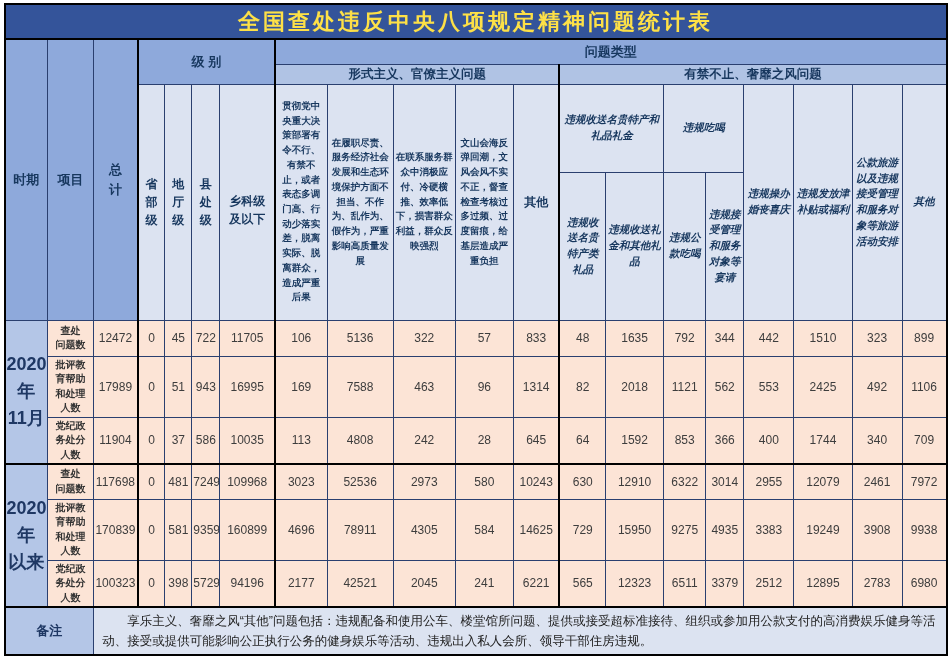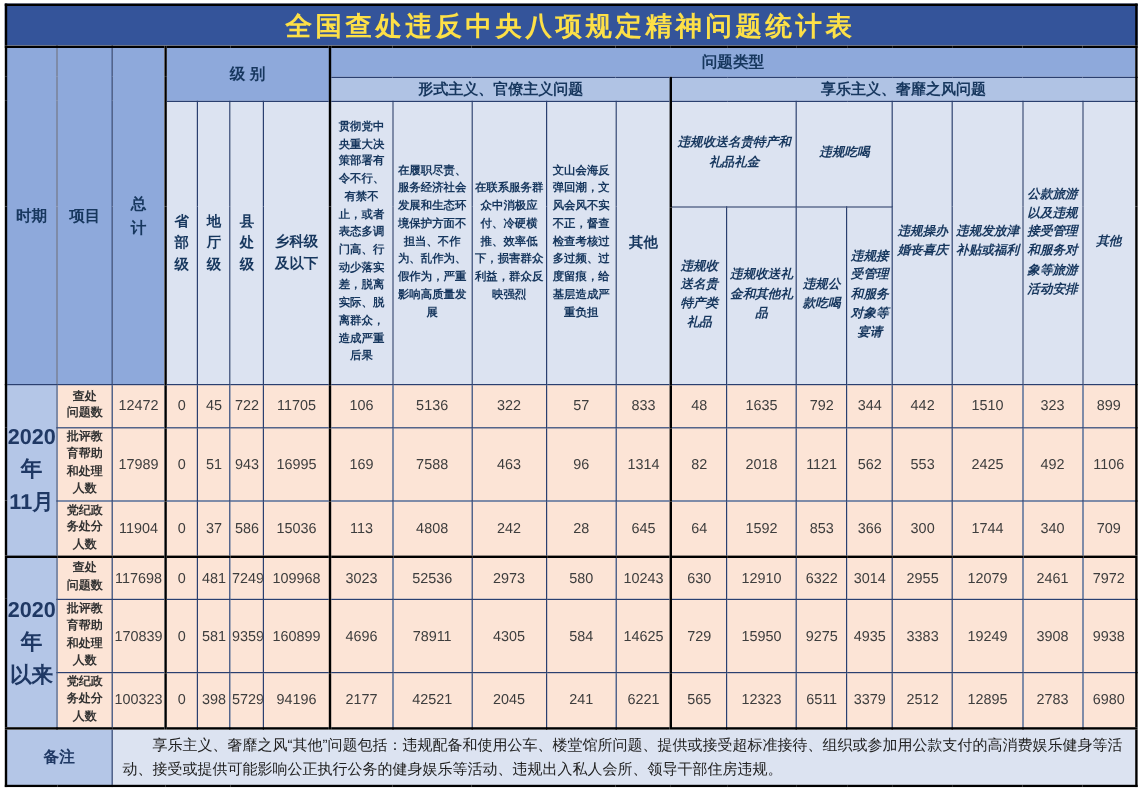--- a/index.html
+++ b/index.html
@@ -60,21 +60,21 @@
     <thead>
       <tr class="hA">
         <th class="hdr" rowspan="4">时期</th>
         <th class="hdr" rowspan="4">项目</th>
         <th class="hdr" rowspan="4"><span class="vstack">总计</span></th>
         <th class="hdr bl2" colspan="4" rowspan="2">级 别</th>
         <th class="hdr bl2" colspan="13">问题类型</th>
       </tr>
       <tr class="hB">
         <th class="band bl2" colspan="5">形式主义、官僚主义问题</th>
-        <th class="band bl2" colspan="8">享乐主义、奢靡之风问题</th>
+        <th class="band bl2" colspan="8">有禁不止、奢靡之风问题</th>
       </tr>
       <tr class="hC">
         <th class="sub bl2" rowspan="2"><span class="vstack">省部级</span></th>
         <th class="sub" rowspan="2"><span class="vstack">地厅级</span></th>
         <th class="sub" rowspan="2"><span class="vstack">县处级</span></th>
         <th class="sub" rowspan="2"><span class="vstack2">乡科级及以下</span></th>
         <th class="sub vtext bl2" rowspan="2">贯彻党中央重大决策部署有令不行、有禁不止，或者表态多调门高、行动少落实差，脱离实际、脱离群众，造成严重后果</th>
         <th class="sub vtext" rowspan="2">在履职尽责、服务经济社会发展和生态环境保护方面不担当、不作为、乱作为、假作为，严重影响高质量发展</th>
         <th class="sub vtext" rowspan="2">在联系服务群众中消极应付、冷硬横推、效率低下，损害群众利益，群众反映强烈</th>
         <th class="sub vtext" rowspan="2">文山会海反弹回潮，文风会风不实不正，督查检查考核过多过频、过度留痕，给基层造成严重负担</th>
@@ -143,31 +143,31 @@
           <td class="num">1106</td>
         </tr>
         <tr style="height: 38px;">
           <th class="item">党纪政
 务处分
 人数</th>
           <td class="num">11904</td>
           <td class="num bl2">0</td>
           <td class="num">37</td>
           <td class="num">586</td>
-          <td class="num">15036</td>
+          <td class="num">10035</td>
           <td class="num bl2">113</td>
           <td class="num">4808</td>
           <td class="num">242</td>
           <td class="num">28</td>
           <td class="num">645</td>
           <td class="num bl2">64</td>
           <td class="num">1592</td>
           <td class="num">853</td>
           <td class="num">366</td>
-          <td class="num">300</td>
+          <td class="num">400</td>
           <td class="num">1744</td>
           <td class="num">340</td>
           <td class="num">709</td>
         </tr>
         <tr class="bt2" style="height: 35px;">
           <th rowspan="3" class="period">2020年
 以来</th>
           <th class="item">查处
 问题数</th>
           <td class="num">117698</td>

